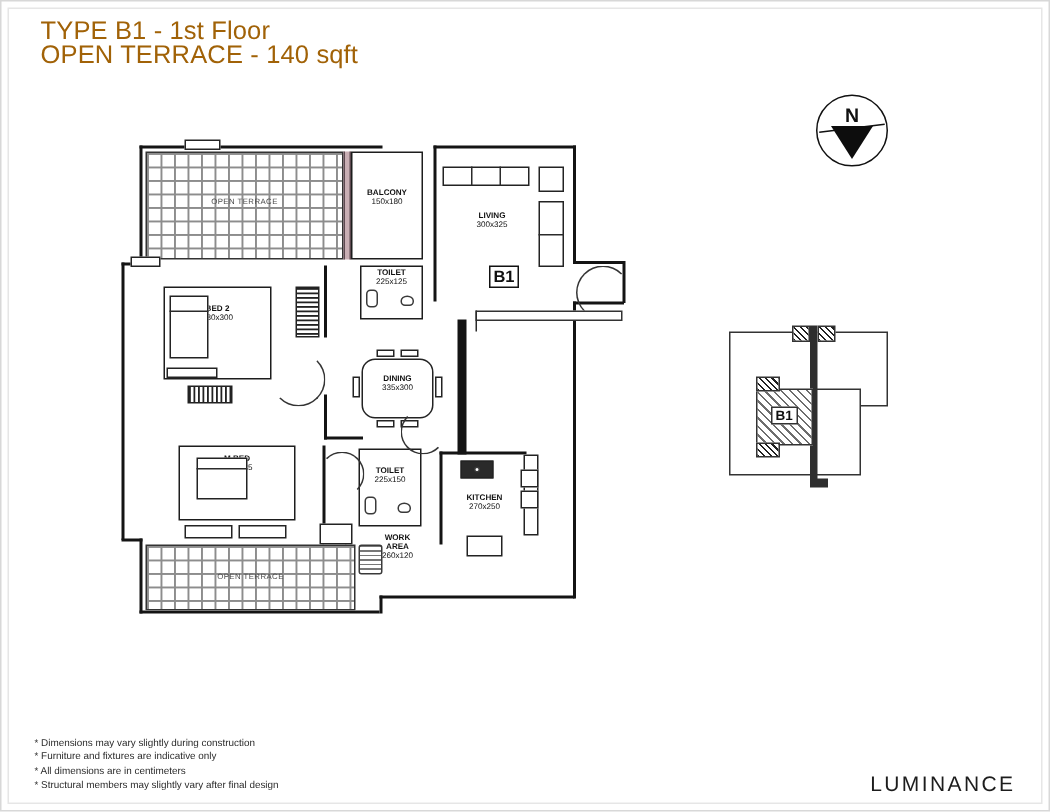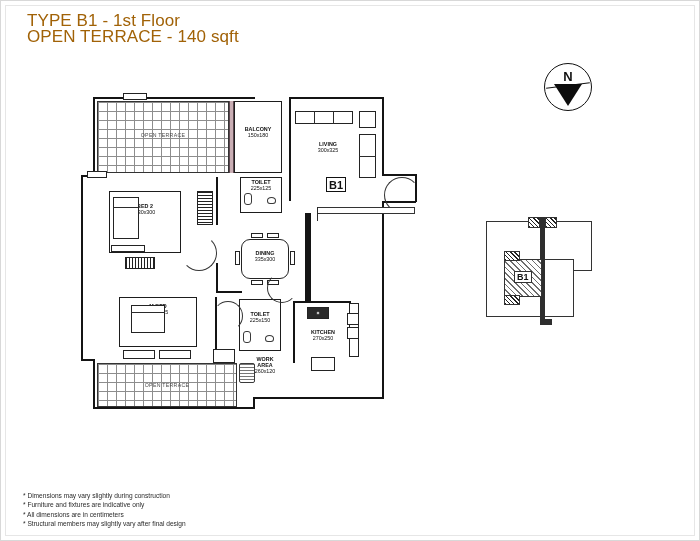--- a/index.html
+++ b/index.html
@@ -241,13 +241,14 @@
     <div id="kp-b1" style="left:30px;top:60px;">B1</div>
   </div>
 
   <div id="notes">
     <div>* Dimensions may vary slightly during construction</div>
     <div>* Furniture and fixtures are indicative only</div>
     <div>* All dimensions are in centimeters</div>
     <div>* Structural members may slightly vary after final design</div>
   </div>
 
+  <div id="brand">LUMINANCE</div>
 </div>
 
 </body></html>

